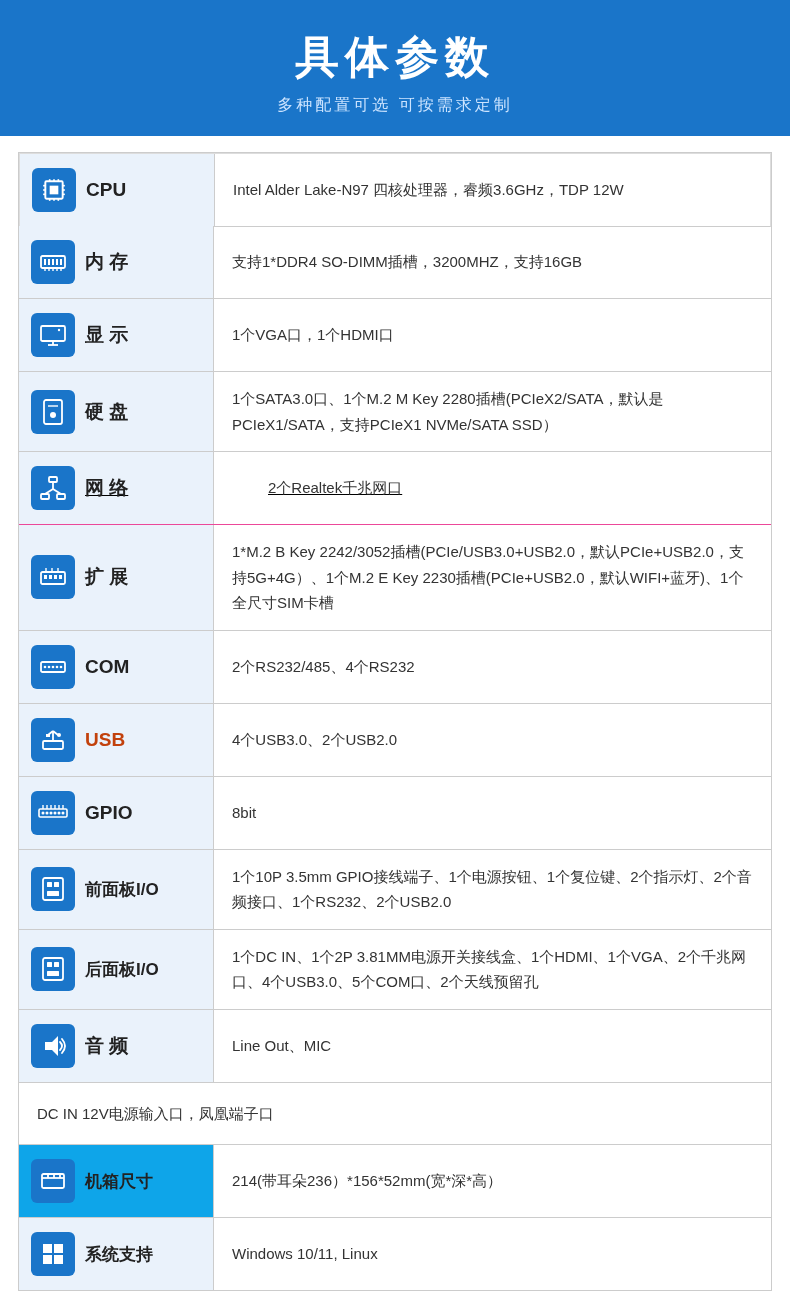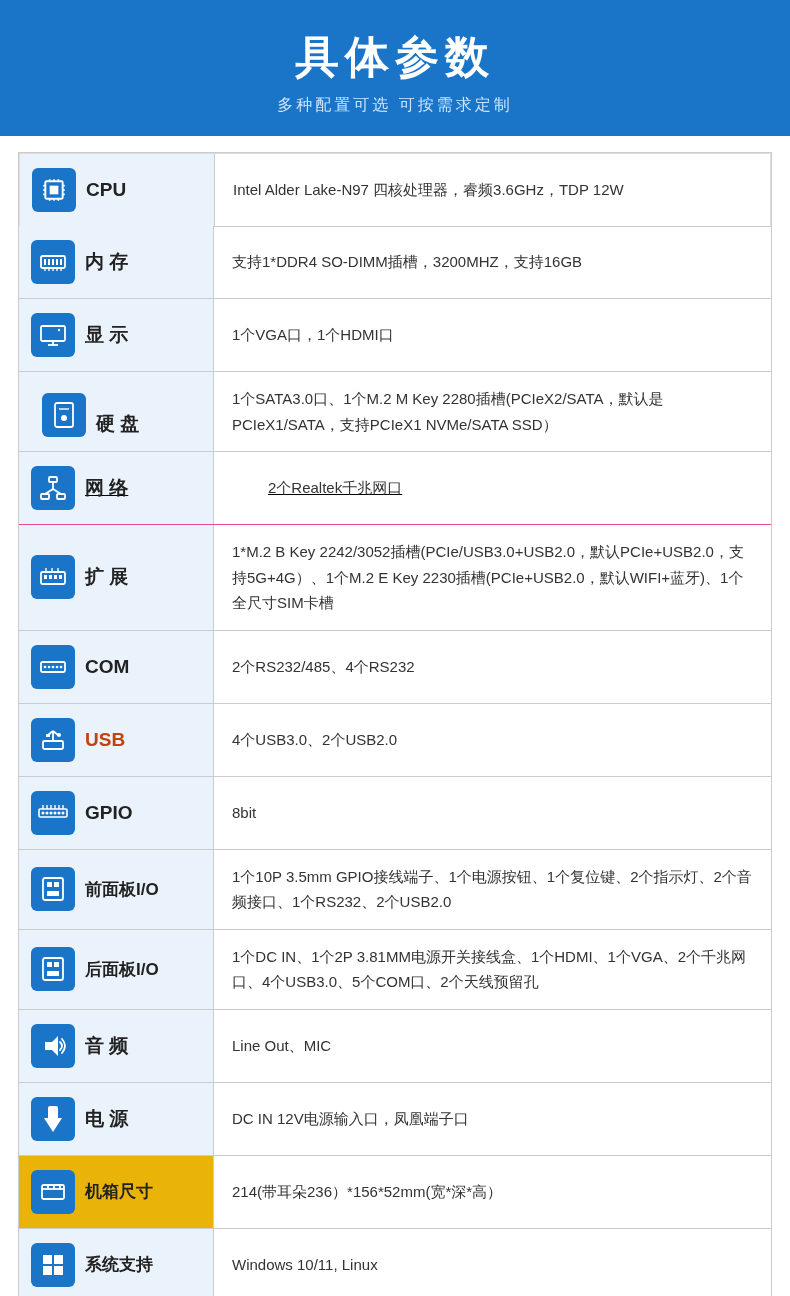--- a/index.html
+++ b/index.html
@@ -106,21 +106,21 @@
               <line x1="8" y1="21" x2="18" y2="21" stroke="white" stroke-width="1.8"></line>
               <circle cx="19" cy="6" r="1.2" fill="white"></circle>
             </svg>
         </div>
         <span style="font-size:19px; font-weight:bold; color:#222;">显 示</span>
       </div>
       <div style="padding:14px 18px; font-size:15px; color:#333; line-height:1.7; flex:1; display:flex; align-items:center;">1个VGA口，1个HDMI口</div>
     </div>
 
     <div style="display:flex; border-bottom:1px solid #ccc;">
-      <div style="display:flex; align-items:flex-end; gap:10px; padding:14px 23px; background:#eaf2fb; width:195px; min-width:195px; border-right:1px solid #ccc;">
+      <div style="display:flex; align-items:center; gap:10px; padding:14px 12px; background:#eaf2fb; width:195px; min-width:195px; border-right:1px solid #ccc;">
         <div style="background:#1a75c9; border-radius:6px; width:44px; height:44px; display:flex; align-items:center; justify-content:center; flex-shrink:0;">
           <svg width="22" height="26" viewBox="0 0 22 26" fill="none" stroke="white" stroke-width="1.8">
               <rect x="2" y="1" width="18" height="24" rx="2"></rect>
               <circle cx="11" cy="16" r="3" fill="white" stroke="none"></circle>
               <line x1="6" y1="7" x2="16" y2="7" stroke="white" stroke-width="1.4"></line>
             </svg>
         </div>
         <span style="font-size:19px; font-weight:bold; color:#222;">硬 盘</span>
       </div>
       <div style="padding:14px 18px; font-size:15px; color:#333; line-height:1.7; flex:1; display:flex; align-items:center;">1个SATA3.0口、1个M.2 M Key 2280插槽(PCIeX2/SATA，默认是PCIeX1/SATA，支持PCIeX1 NVMe/SATA SSD）</div>
@@ -258,34 +258,25 @@
               <path d="M20,9 Q24,13 20,17" fill="none" stroke="white" stroke-width="1.8" stroke-linecap="round"></path>
               <path d="M22,6 Q28,13 22,20" fill="none" stroke="white" stroke-width="1.8" stroke-linecap="round"></path>
             </svg>
         </div>
         <span style="font-size:19px; font-weight:bold; color:#222;">音 频</span>
       </div>
       <div style="padding:14px 18px; font-size:15px; color:#333; line-height:1.7; flex:1; display:flex; align-items:center;">Line Out、MIC</div>
     </div>
 
     <div style="display:flex; border-bottom:1px solid #ccc;">
-      <div style="display:flex; align-items:center; gap:10px; padding:14px 12px; background:#eaf2fb; width:195px; min-width:195px; border-right:1px solid #ccc;">
-        <div style="background:#1a75c9; border-radius:6px; width:44px; height:44px; display:flex; align-items:center; justify-content:center; flex-shrink:0;">
-          <svg width="24" height="26" viewBox="0 0 24 26" fill="white">
-              <rect x="7" y="0" width="10" height="14" rx="2"></rect>
-              <polygon points="3,12 12,26 21,12 14,12 14,0 10,0 10,12"></polygon>
-            </svg>
-        </div>
-        <span style="font-size:19px; font-weight:bold; color:#222;">电 源</span>
-      </div>
       <div style="padding:18px 18px; font-size:15px; color:#333; line-height:1.7; flex:1; display:flex; align-items:center;">DC IN 12V电源输入口，凤凰端子口</div>
     </div>
 
     <div style="display:flex; border-bottom:1px solid #ccc;">
-      <div style="display:flex; align-items:center; gap:10px; padding:14px 12px; background:#eab308; width:195px; min-width:195px; border-right:1px solid #ccc;">
+      <div style="display:flex; align-items:center; gap:10px; padding:14px 12px; background:#0ea5e9; width:195px; min-width:195px; border-right:1px solid #ccc;">
         <div style="background:#1a75c9; border-radius:6px; width:44px; height:44px; display:flex; align-items:center; justify-content:center; flex-shrink:0;">
           <svg width="26" height="26" viewBox="0 0 26 26" fill="none" stroke="white" stroke-width="1.8">
               <rect x="2" y="6" width="22" height="14" rx="1.5"></rect>
               <line x1="2" y1="10" x2="24" y2="10"></line>
               <line x1="8" y1="6" x2="8" y2="10"></line>
               <line x1="14" y1="6" x2="14" y2="10"></line>
               <line x1="20" y1="6" x2="20" y2="10"></line>
             </svg>
         </div>
         <span style="font-size:17px; font-weight:bold; color:#222;">机箱尺寸</span>

